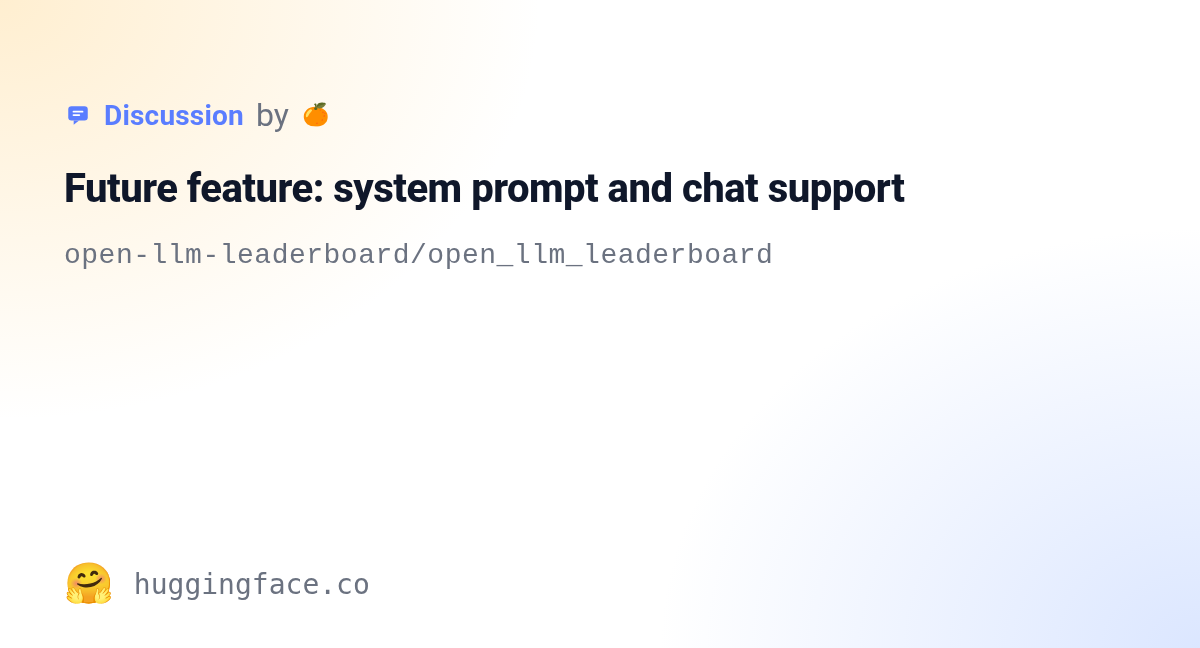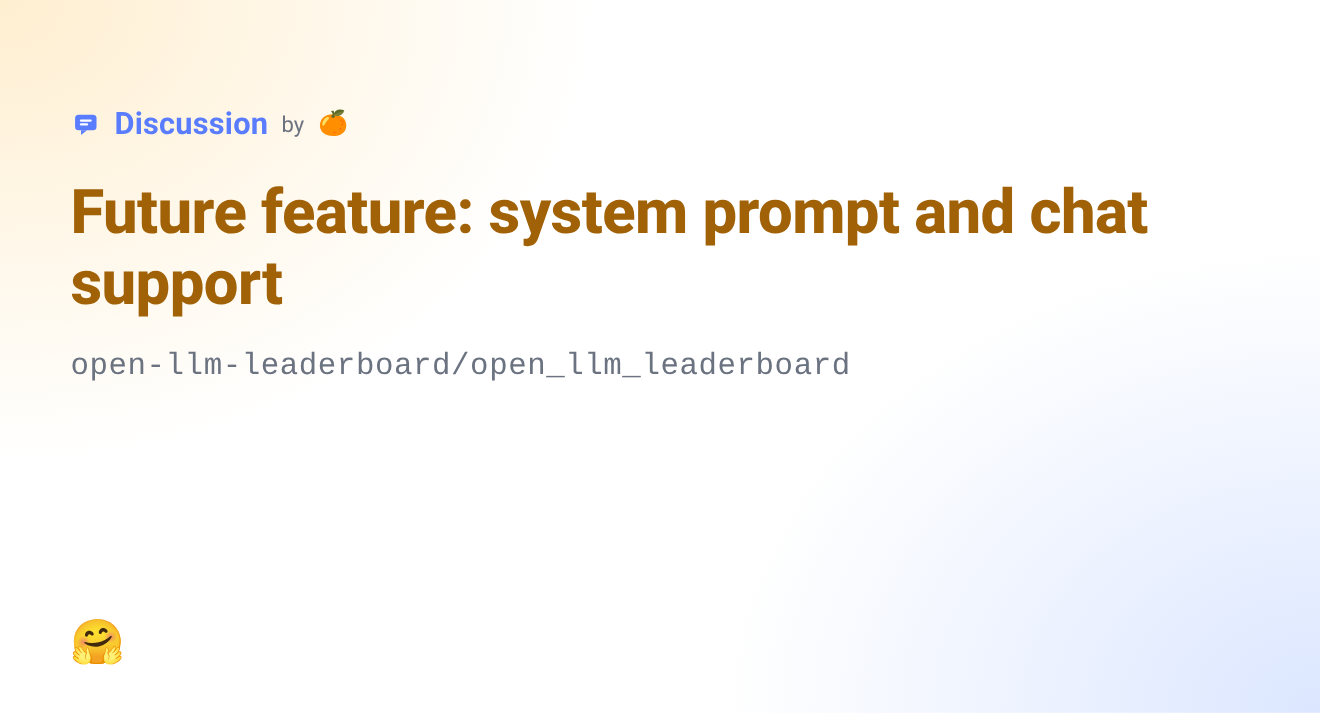--- a/index.html
+++ b/index.html
@@ -30,39 +30,39 @@
     color: #5a7dff;
   }
   .discussion-label {
     color: #5a7dff;
     font-weight: 700;
     font-size: 28px;
     letter-spacing: 0.2px;
   }
   .by-label {
     color: #6b7280;
-    font-size: 20px;
+    font-size: 32px;
     font-weight: 400;
   }
   .avatar {
     width: 30px; height: 30px;
     border-radius: 50%;
     display: inline-flex; align-items: center; justify-content: center;
     font-size: 22px;
     line-height: 1;
   }
   .author-name {
     color: #333741;
     font-size: 28px;
     font-weight: 500;
   }
   .title {
-    color: #a16207;
+    color: #0f172a;
     font-weight: 800;
-    font-size: 56px;
+    font-size: 40px;
     line-height: 1.15;
     letter-spacing: -0.5px;
     margin-bottom: 28px;
     max-width: 1050px;
   }
   .repo-path {
     font-family: ui-monospace, SFMono-Regular, Menlo, Consolas, "Liberation Mono", monospace;
     color: #6b7280;
     font-size: 28px;
     letter-spacing: 0.5px;
@@ -104,15 +104,16 @@
     <span class="by-label">by</span>
     <span class="avatar">🍊</span>
   </div>
 
   <h1 class="title">Future feature: system prompt and chat support</h1>
 
   <div class="repo-path">open-llm-leaderboard/open_llm_leaderboard</div>
 
   <div class="footer">
     <span class="hf-emoji">🤗</span>
+    <span class="domain">huggingface.co</span>
   </div>
 
 </div>
 
 </body></html>

